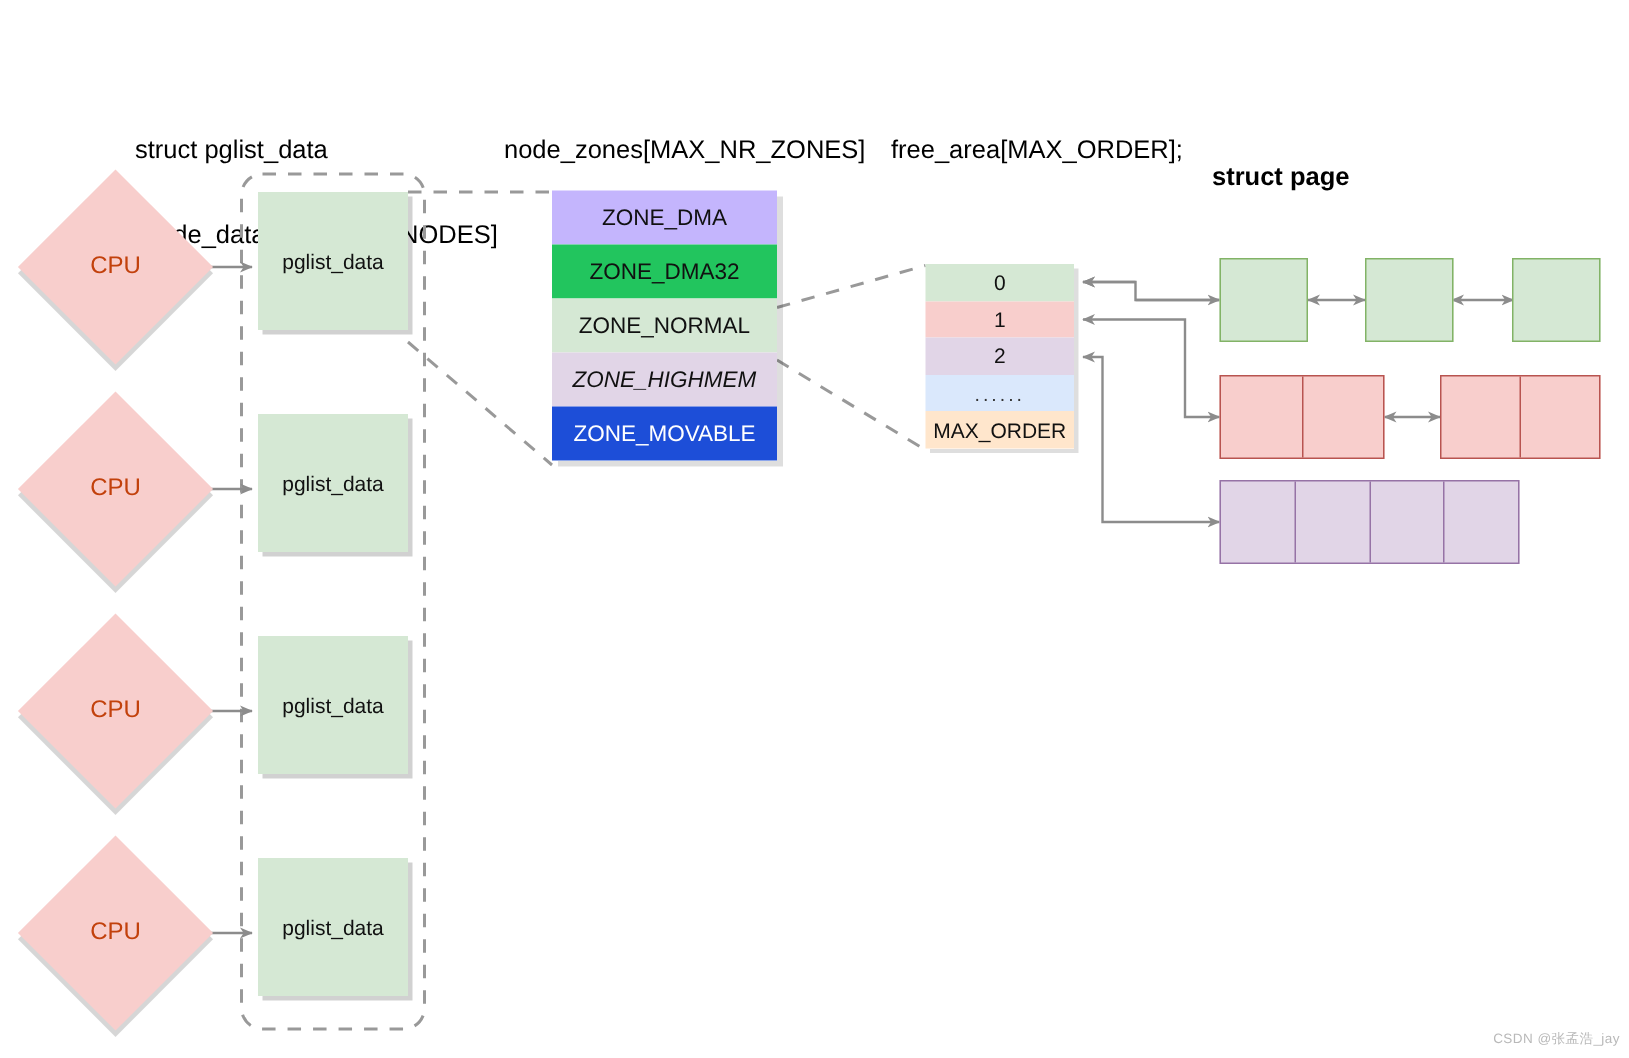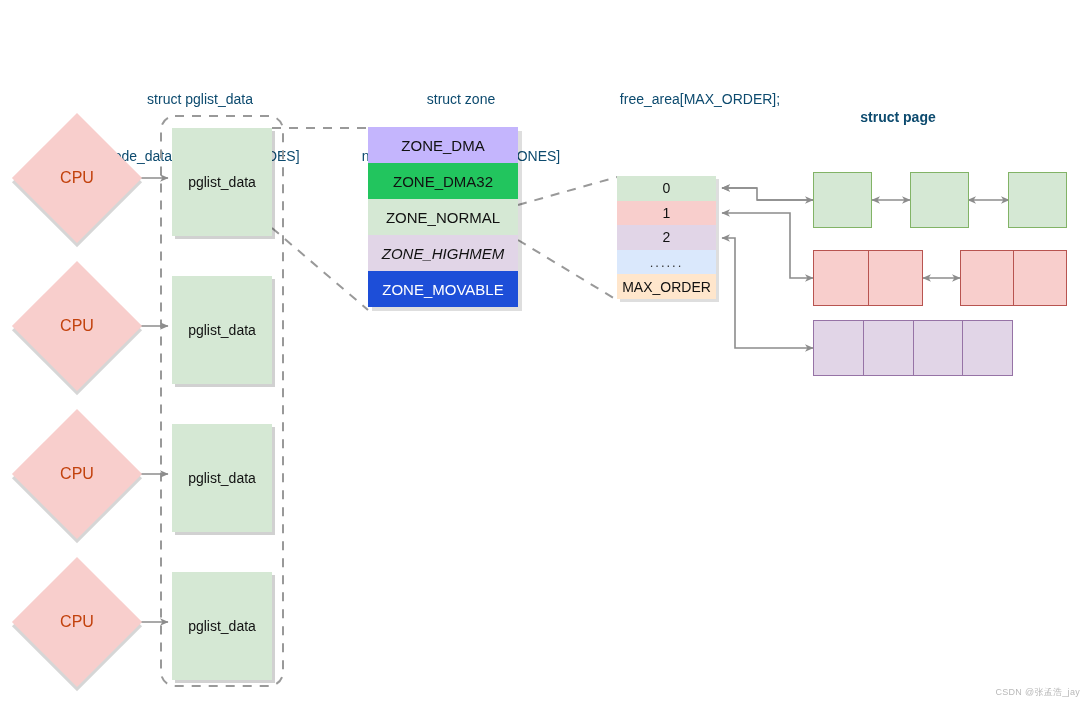--- a/index.html
+++ b/index.html
@@ -1,28 +1,28 @@
 <!DOCTYPE html>
 <html><head>
 <meta charset="utf-8">
 <style>
   html,body{margin:0;padding:0;background:#ffffff;}
   body{width:1086px;height:705px;position:relative;overflow:hidden;
        font-family:"Liberation Sans","DejaVu Sans",sans-serif;color:#000;}
   #canvas{position:absolute;inset:0;width:1086px;height:705px;}
   svg.layer{position:absolute;left:0;top:0;width:1086px;height:705px;pointer-events:none;}
 
-  .hdr{position:absolute;text-align:center;font-size:14px;line-height:19px;color:#0c4a6e;white-space:pre;}
+  .hdr{position:absolute;text-align:left;font-size:17px;line-height:19px;color:#000000;white-space:pre;}
 
   .cpu{position:absolute;width:92px;height:92px;background:#f8cecc;
        transform:rotate(45deg);box-shadow:3px 3px 0 rgba(0,0,0,0.16);}
   .cpu-label{position:absolute;width:92px;height:92px;display:flex;
        align-items:center;justify-content:center;font-size:16px;color:#c2410c;}
 
-  .pgbox{position:absolute;width:100px;height:108px;background:#d5e8d4;
+  .pgbox{position:absolute;width:100px;height:92px;background:#d5e8d4;
          box-shadow:3px 3px 0 rgba(0,0,0,0.18);
          display:flex;align-items:center;justify-content:center;
          font-size:14px;color:#111;}
 
   .zonebox{position:absolute;left:368px;top:127px;width:150px;
            box-shadow:4px 4px 0 rgba(0,0,0,0.13);}
   .zonerow{height:36px;display:flex;align-items:center;justify-content:center;
            font-size:15px;color:#111;box-sizing:border-box;}
 
   .fabox{position:absolute;left:617px;top:176px;width:99px;
@@ -53,21 +53,20 @@
 <body>
 
 <div id="canvas">
 
   <div class="hdr" style="left:90px;top:52px;width:220px;">
     <div>struct pglist_data</div>
     <div>*node_data[MAX_NUMNODES]</div>
   </div>
 
   <div class="hdr" style="left:336px;top:52px;width:250px;">
-    <div>struct zone</div>
     <div>node_zones[MAX_NR_ZONES]</div>
   </div>
 
   <div class="hdr" style="left:594px;top:52px;width:212px;">
     <div>free_area[MAX_ORDER];</div>
   </div>
 
   <div class="hdr" style="left:808px;top:70px;width:180px;font-weight:bold;">
     <div>struct page</div>
   </div>

